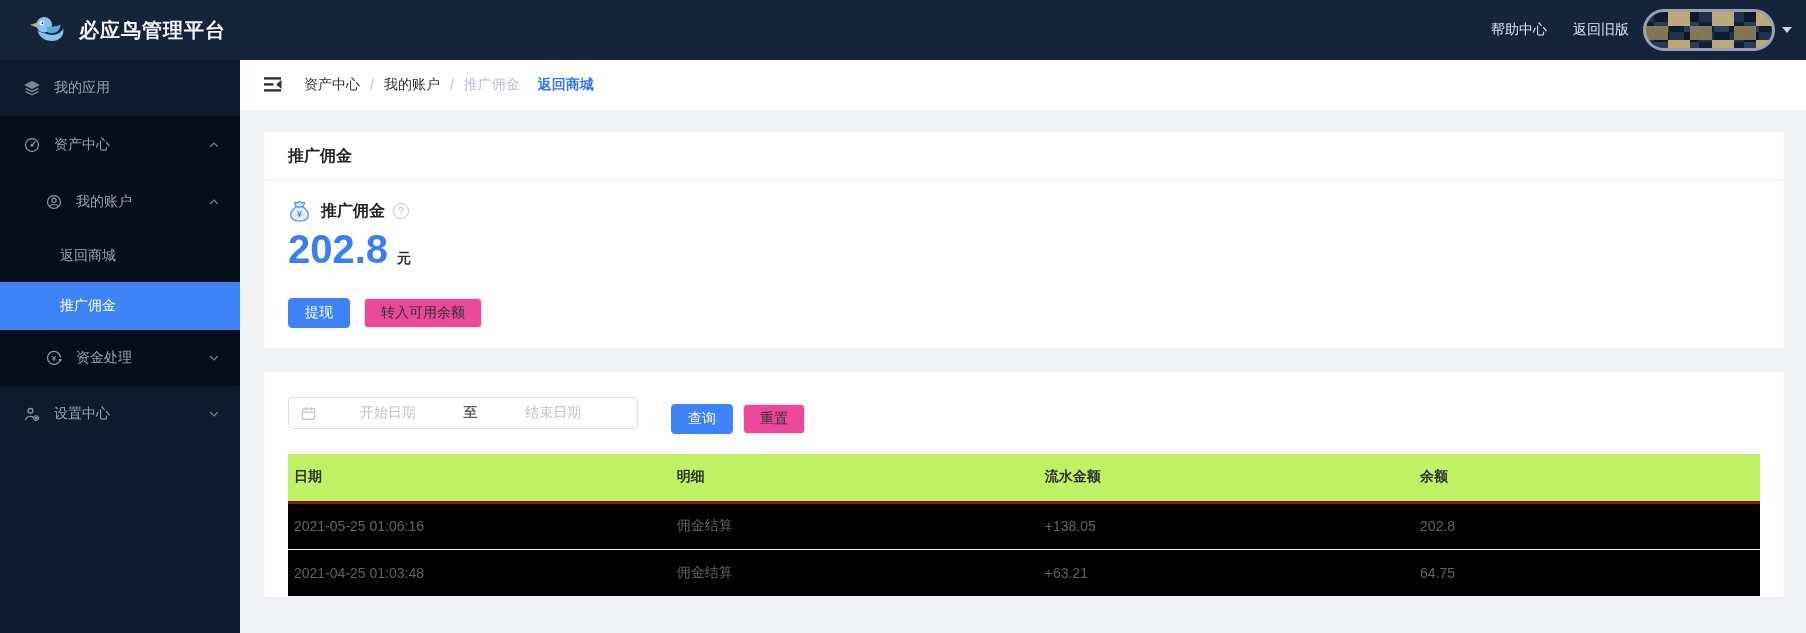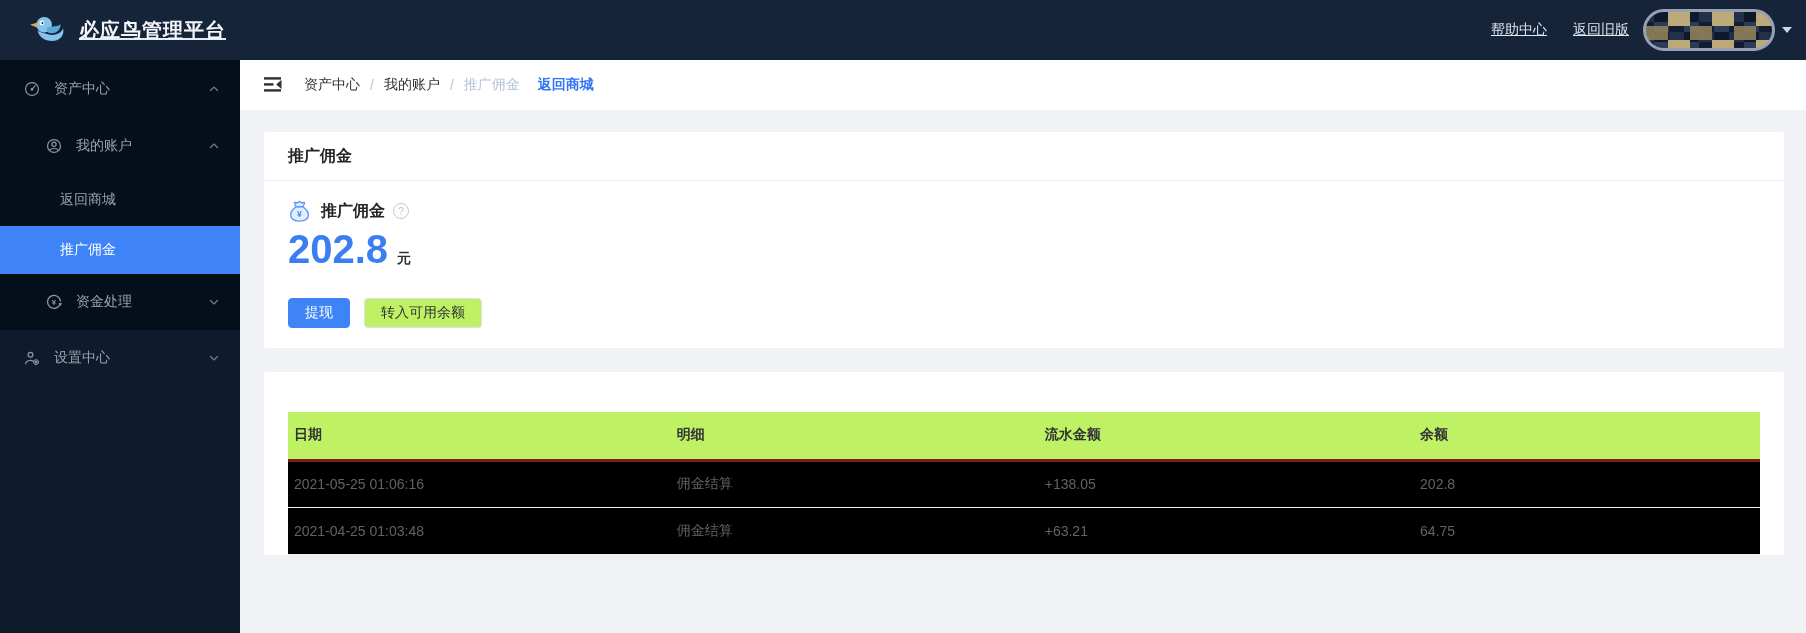--- a/index.html
+++ b/index.html
@@ -6,21 +6,21 @@
   html,body { width:1806px; height:633px; overflow:hidden;
     font-family:"Liberation Sans","DejaVu Sans",sans-serif; font-size:14px; }
   :root{
     --topbar-bg:#16243a; --sidebar-bg:#0e1b2d; --sidebar-submenu-bg:#050e1b;
     --accent-blue:#3e84f6; --amount-blue:#3b7ef2; --link-blue:#3274f6;
     --page-bg:#f0f2f5; --breadcrumb-current:#b4c2d8;
   }
 
   
   .topbar{ height:60px; background:var(--topbar-bg); display:flex; align-items:center;
-    padding:0 14px 0 28px; color:#e6ebf2;text-decoration:underline; }
+    padding:0 14px 0 28px; color:#e6ebf2; }
   .brand-group{ display:flex; align-items:center; gap:13px; }
   .logo{ width:38px; height:33px; display:block; }
   .brand-title{ font-size:20px; font-weight:700; color:#f3f6fa; letter-spacing:1px; }
   .topbar-right{ margin-left:auto; display:flex; align-items:center; }
   .top-link{ color:#dce3ee; cursor:pointer; margin-left:26px; }
   .user-blur{ margin-left:14px; width:132px; height:42px; border-radius:21px;
     border:3px solid #97a1b3; overflow:hidden; cursor:pointer;
     background:
       conic-gradient(rgba(197,177,124,0.95) 0 25%, transparent 0 50%,
                      rgba(142,128,88,0.9) 0 75%, transparent 0) 0 0/44px 28px,
@@ -69,21 +69,21 @@
   .moneybag{ width:23px; height:24px; }
   .panel-title{ font-size:16px; font-weight:700; color:#262626; margin-left:10px; }
   .q-icon{ width:16px; height:16px; border:1px solid #c3c7ce; border-radius:50%; color:#c3c7ce;
     font-size:11px; line-height:14px; text-align:center; margin-left:8px; cursor:pointer; }
   .amount-row{ display:flex; align-items:baseline; margin:4px 0 14px; }
   .amount{ font-size:40px; font-weight:700; color:var(--amount-blue); }
   .amount-unit{ font-size:14px; font-weight:700; color:#303133; margin-left:9px; }
   .btn{ height:30px; border-radius:4px; font-size:14px; display:inline-flex; align-items:center;
     justify-content:center; padding:0 16px; cursor:pointer;margin-top:12px; }
   .btn-primary{ background:var(--accent-blue); color:#fff; border:1px solid var(--accent-blue); }
-  .btn-default{ background:#bef264; color:#303133; border:1px solid #dcdfe6; margin-left:10px; }
+  .btn-default{ background:#ec4899; color:#303133; border:1px solid #dcdfe6; margin-left:10px; }
 
   
   .card-flow .card-body{ padding:20px 24px 0; }
   .filter-row{ display:flex; align-items:center; }
   .date-range{ width:350px; height:32px; border:1px solid #dcdfe6; border-radius:4px;
     display:flex; align-items:center; padding:0 12px; background:#fff; cursor:text; }
   .cal-icon{ width:15px; height:15px; color:#c0c4cc; flex-shrink:0; }
   .cal-icon svg{ width:15px; height:15px; display:block; }
   .dr-start,.dr-end{ flex:1; text-align:center; color:#c0c4cc; }
   .dr-sep{ color:#606266; font-weight:700; padding:0 4px; }
@@ -114,20 +114,30 @@
     <span class="top-link">返回旧版</span>
     <div class="user-blur"></div>
     <div class="caret-down"></div>
   </div>
 </header>
 
 <div class="app">
 
   <nav class="sidebar">
 
+    <div class="menu-item l1">
+      <span class="mi-icon">
+        <svg viewBox="0 0 24 24" fill="none" stroke="currentColor" stroke-width="1.6" stroke-linejoin="round">
+          <path d="M12 3.5 L21 8 L12 12.5 L3 8 Z" fill="currentColor" opacity="0.85"></path>
+          <path d="M3.5 12.5 L12 16.8 L20.5 12.5"></path>
+          <path d="M3.5 16.8 L12 21 L20.5 16.8"></path>
+        </svg>
+      </span>
+      <span>我的应用</span>
+    </div>
 
     <div class="dark-group">
       <div class="menu-item l1 h58">
         <span class="mi-icon">
           <svg viewBox="0 0 24 24" fill="none" stroke="currentColor" stroke-width="1.6" stroke-linecap="round">
             <circle cx="12" cy="12" r="8.6"></circle>
             <path d="M12 12.5 L16.4 7.6"></path>
             <circle cx="12" cy="12.5" r="1" fill="currentColor"></circle>
           </svg>
         </span>
@@ -238,20 +248,37 @@
           </div>
           <div class="btn-row">
             <button class="btn btn-primary">提现</button>
             <button class="btn btn-default">转入可用余额</button>
           </div>
         </div>
       </section>
 
       <section class="card card-flow">
         <div class="card-body">
+          <div class="filter-row">
+            <div class="date-range">
+              <span class="cal-icon">
+                <svg viewBox="0 0 16 16" fill="none" stroke="currentColor" stroke-width="1.3">
+                  <rect x="1.5" y="3" width="13" height="11.2" rx="1.2"></rect>
+                  <line x1="4.8" y1="1.2" x2="4.8" y2="4.6"></line>
+                  <line x1="11.2" y1="1.2" x2="11.2" y2="4.6"></line>
+                  <line x1="1.5" y1="6.6" x2="14.5" y2="6.6"></line>
+                </svg>
+              </span>
+              <span class="dr-start">开始日期</span>
+              <span class="dr-sep">至</span>
+              <span class="dr-end">结束日期</span>
+            </div>
+            <button class="btn btn-primary btn-search">查询</button>
+            <button class="btn btn-default">重置</button>
+          </div>
 
           <table class="flow-table">
             <colgroup>
                 <col style="width:26%">
                 <col style="width:25%">
                 <col style="width:25.5%">
                 <col style="width:23.5%">
               </colgroup>
             <thead>
               <tr>

